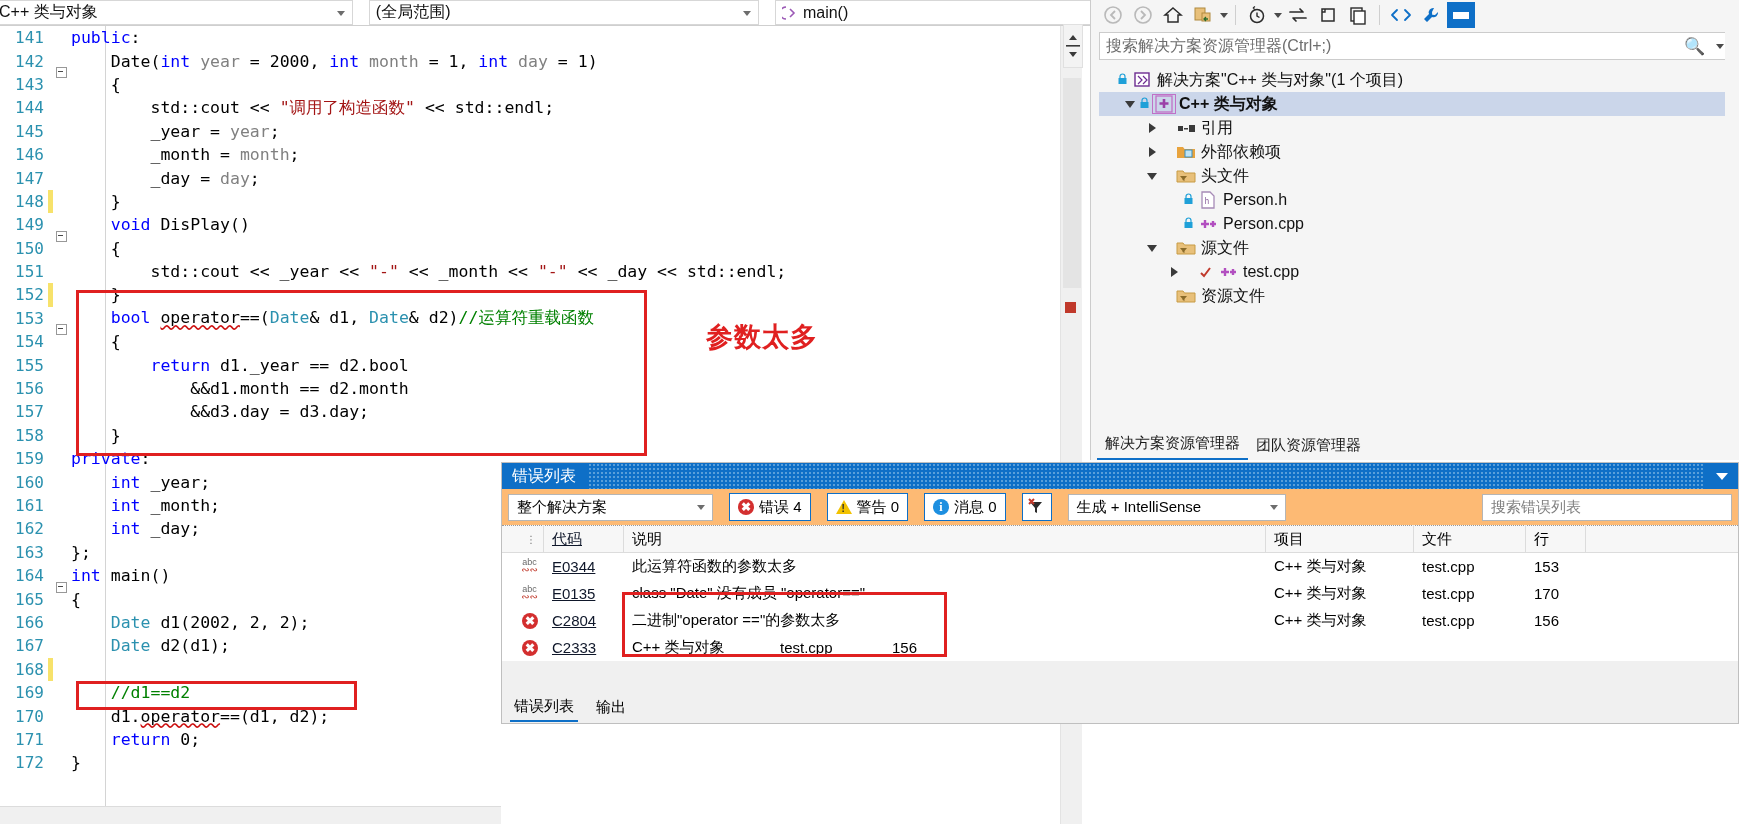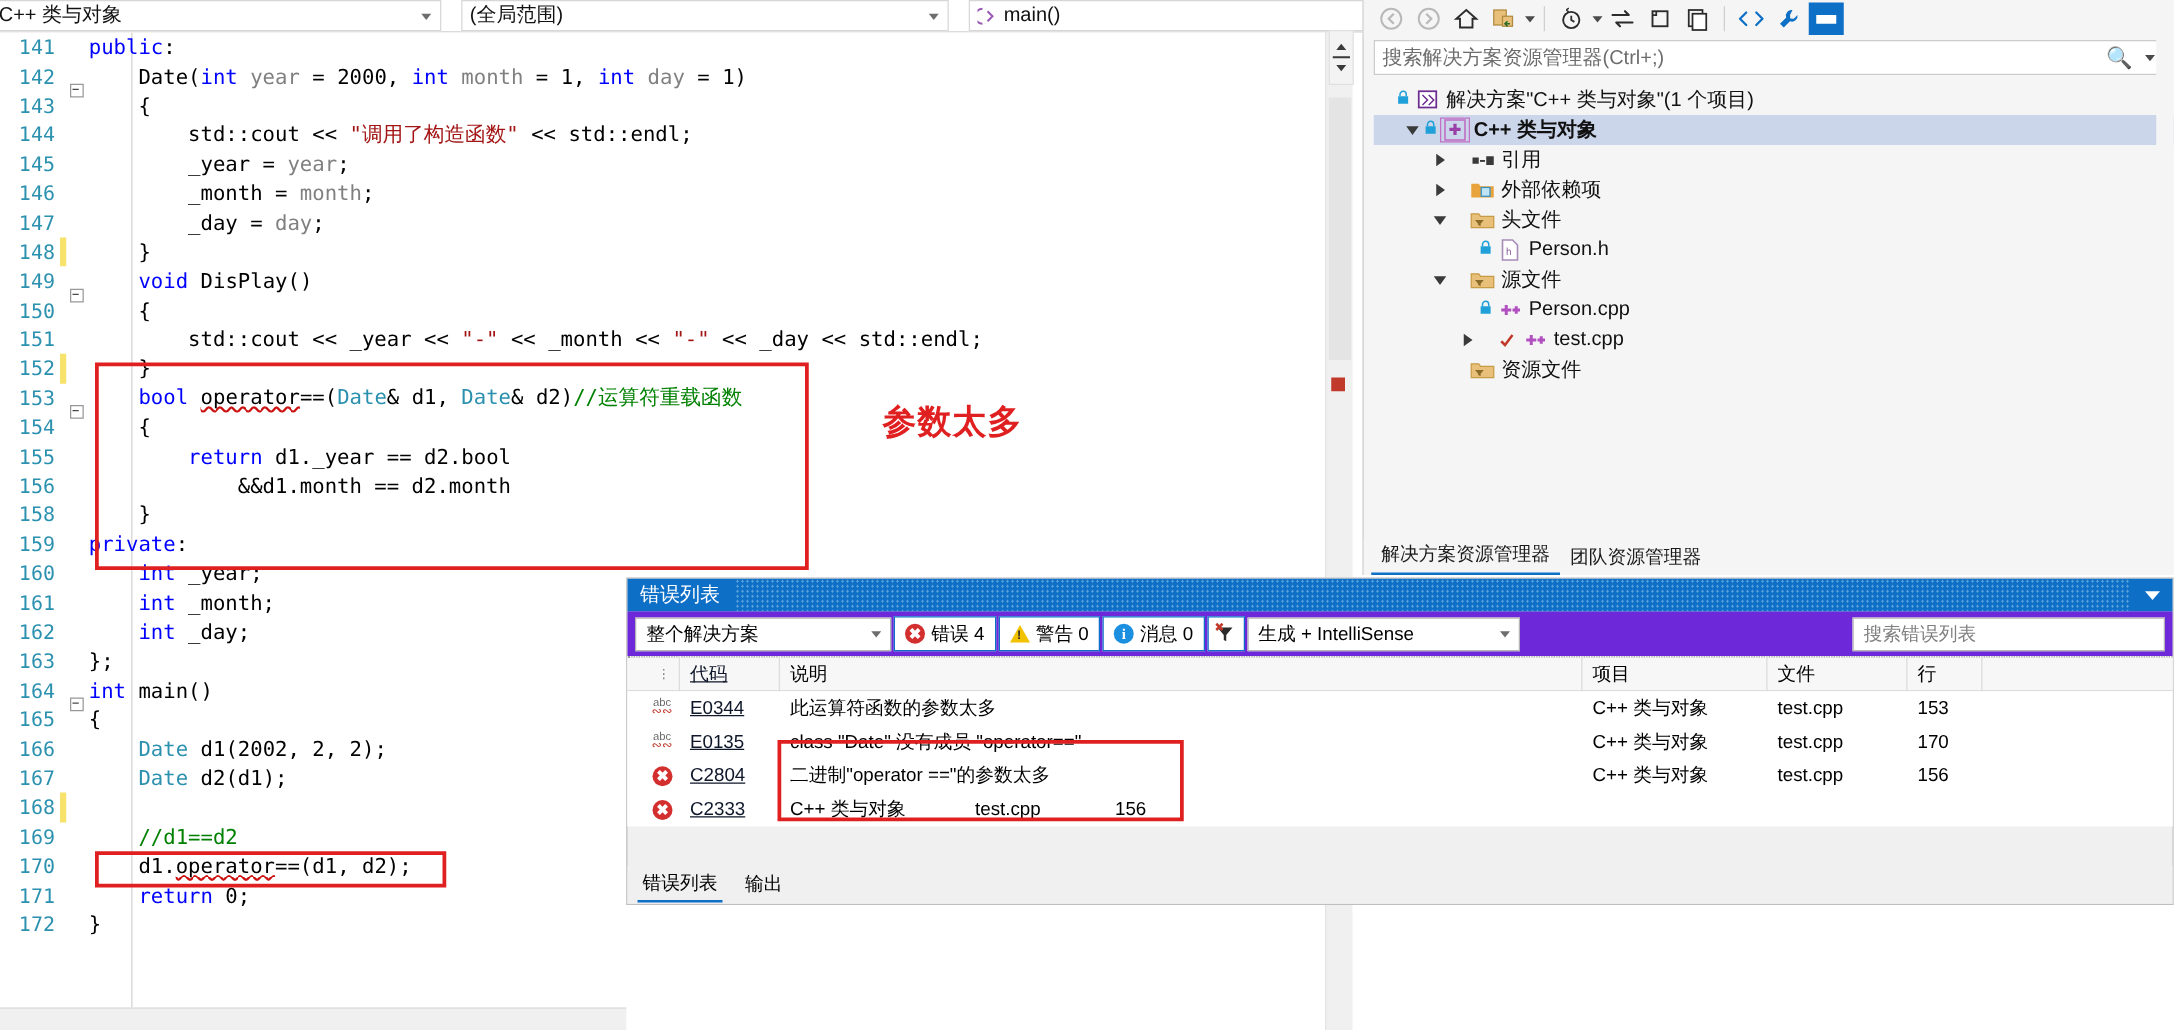--- a/index.html
+++ b/index.html
@@ -252,24 +252,24 @@
   }
   .err-title .title-caret {
     position: absolute; right: 10px; top: 50%; margin-top:-3px;
     width: 0; height:0;
     border-left: 6px solid transparent;
     border-right: 6px solid transparent;
     border-top: 7px solid #ffffff;
   }
   .err-toolbar {
     height: 36px;
-    background: #6d28d9;
+    background: #fdba74;
     display: flex; align-items: center;
     padding: 0 6px;
-    gap: 2px;
+    gap: 16px;
   }
   .combo {
     height: 27px;
     background: #fff;
     border: 1px solid #b5b5b5;
     display: flex; align-items: center;
     padding: 0 22px 0 8px;
     position: relative;
     font-size: 15px;
     white-space: nowrap;
@@ -419,20 +419,21 @@
         <div class="code-row"><div class="lineno">147</div><div class="changebar"></div><div class="glyph"></div><div class="codetext"><span class="plain">        _day = </span><span class="param">day</span><span class="plain">;</span></div></div>
         <div class="code-row"><div class="lineno">148</div><div class="changebar yellow"></div><div class="glyph"></div><div class="codetext"><span class="plain">    }</span></div></div>
         <div class="code-row"><div class="lineno">149</div><div class="changebar"></div><div class="glyph box"></div><div class="codetext"><span class="plain">    </span><span class="kw">void</span><span class="plain"> DisPlay()</span></div></div>
         <div class="code-row"><div class="lineno">150</div><div class="changebar"></div><div class="glyph"></div><div class="codetext"><span class="plain">    {</span></div></div>
         <div class="code-row"><div class="lineno">151</div><div class="changebar"></div><div class="glyph"></div><div class="codetext"><span class="plain">        std::cout &lt;&lt; _year &lt;&lt; </span><span class="str">"-"</span><span class="plain"> &lt;&lt; _month &lt;&lt; </span><span class="str">"-"</span><span class="plain"> &lt;&lt; _day &lt;&lt; std::endl;</span></div></div>
         <div class="code-row"><div class="lineno">152</div><div class="changebar yellow"></div><div class="glyph"></div><div class="codetext"><span class="plain">    }</span></div></div>
         <div class="code-row"><div class="lineno">153</div><div class="changebar"></div><div class="glyph box"></div><div class="codetext"><span class="plain">    </span><span class="kw">bool</span><span class="plain"> </span><span class="plain squig">operator</span><span class="plain">==(</span><span class="type">Date</span><span class="plain">&amp; d1, </span><span class="type">Date</span><span class="plain">&amp; d2)</span><span class="cmt">//运算符重载函数</span></div></div>
         <div class="code-row"><div class="lineno">154</div><div class="changebar"></div><div class="glyph"></div><div class="codetext"><span class="plain">    {</span></div></div>
         <div class="code-row"><div class="lineno">155</div><div class="changebar"></div><div class="glyph"></div><div class="codetext"><span class="plain">        </span><span class="kw">return</span><span class="plain"> d1._year == d2.bool</span></div></div>
         <div class="code-row"><div class="lineno">156</div><div class="changebar"></div><div class="glyph"></div><div class="codetext"><span class="plain">            &amp;&amp;d1.month == d2.month</span></div></div>
+        <div class="code-row"><div class="lineno">157</div><div class="changebar"></div><div class="glyph"></div><div class="codetext"><span class="plain">            &amp;&amp;d3.day = d3.day;</span></div></div>
         <div class="code-row"><div class="lineno">158</div><div class="changebar"></div><div class="glyph"></div><div class="codetext"><span class="plain">    }</span></div></div>
         <div class="code-row"><div class="lineno">159</div><div class="changebar"></div><div class="glyph"></div><div class="codetext"><span class="kw">private</span><span class="plain">:</span></div></div>
         <div class="code-row"><div class="lineno">160</div><div class="changebar"></div><div class="glyph"></div><div class="codetext"><span class="plain">    </span><span class="kw">int</span><span class="plain"> _year;</span></div></div>
         <div class="code-row"><div class="lineno">161</div><div class="changebar"></div><div class="glyph"></div><div class="codetext"><span class="plain">    </span><span class="kw">int</span><span class="plain"> _month;</span></div></div>
         <div class="code-row"><div class="lineno">162</div><div class="changebar"></div><div class="glyph"></div><div class="codetext"><span class="plain">    </span><span class="kw">int</span><span class="plain"> _day;</span></div></div>
         <div class="code-row"><div class="lineno">163</div><div class="changebar"></div><div class="glyph"></div><div class="codetext"><span class="plain">};</span></div></div>
         <div class="code-row"><div class="lineno">164</div><div class="changebar"></div><div class="glyph box"></div><div class="codetext"><span class="kw">int</span><span class="plain"> main()</span></div></div>
         <div class="code-row"><div class="lineno">165</div><div class="changebar"></div><div class="glyph"></div><div class="codetext"><span class="plain">{</span></div></div>
         <div class="code-row"><div class="lineno">166</div><div class="changebar"></div><div class="glyph"></div><div class="codetext"><span class="plain">    </span><span class="type">Date</span><span class="plain"> d1(2002, 2, 2);</span></div></div>
         <div class="code-row"><div class="lineno">167</div><div class="changebar"></div><div class="glyph"></div><div class="codetext"><span class="plain">    </span><span class="type">Date</span><span class="plain"> d2(d1);</span></div></div>
@@ -619,47 +620,47 @@
               <rect x="1.5" y="5" width="8" height="6" fill="#1fa0d8"></rect>
             </svg></span>
           <span class="tico">
             <svg width="18" height="18" viewBox="0 0 18 18">
               <path d="M3 1 h8 l4 4 v12 H3 Z" fill="#fff" stroke="#a78bb7" stroke-width="1.3"></path>
               <text x="5.5" y="13" font-size="8" fill="#8a5f9c" font-family="monospace">h</text>
             </svg>
           </span>
           <span class="tlabel">Person.h</span>
         </div>
-        <div class="tree-row" style="padding-left: 44px;">
-          <div class="tw-exp">
-            <span class="tri-down"></span>
-          </div>
-          <span class="lockico"></span>
-          <span class="tico">
-            <svg width="20" height="18" viewBox="0 0 20 18">
-              <path d="M1 4 h6 l1.5 2 H19 v9 H1 Z" fill="#e8c07a" stroke="#c79b45"></path>
-              <path d="M4 9 h7 l-2.5 3 v2 l-2 -1 v-1 Z" fill="#8a6b2a"></path>
-            </svg>
-          </span>
-          <span class="tlabel">源文件</span>
-        </div>
         <div class="tree-row" style="padding-left: 66px;">
           <div class="tw-exp"></div>
           <span class="lockico"><svg width="11" height="12" viewBox="0 0 11 12">
               <path d="M3 5 V3.5 a2.5 2.5 0 0 1 5 0 V5" fill="none" stroke="#1fa0d8" stroke-width="1.2"></path>
               <rect x="1.5" y="5" width="8" height="6" fill="#1fa0d8"></rect>
             </svg></span>
           <span class="tico">
             <svg width="20" height="18" viewBox="0 0 20 18">
               <path d="M3 9 h8 M7 5 v8" stroke="#b24fc0" stroke-width="2.4"></path>
               <path d="M12 9 h6 M15 6 v6" stroke="#b24fc0" stroke-width="2.4"></path>
             </svg>
           </span>
           <span class="tlabel">Person.cpp</span>
         </div>
+        <div class="tree-row" style="padding-left: 44px;">
+          <div class="tw-exp">
+            <span class="tri-down"></span>
+          </div>
+          <span class="lockico"></span>
+          <span class="tico">
+            <svg width="20" height="18" viewBox="0 0 20 18">
+              <path d="M1 4 h6 l1.5 2 H19 v9 H1 Z" fill="#e8c07a" stroke="#c79b45"></path>
+              <path d="M4 9 h7 l-2.5 3 v2 l-2 -1 v-1 Z" fill="#8a6b2a"></path>
+            </svg>
+          </span>
+          <span class="tlabel">源文件</span>
+        </div>
         <div class="tree-row" style="padding-left: 66px;">
           <div class="tw-exp">
             <span class="tri-right"></span>
           </div>
           <span class="lockico"></span>
           <span class="tico" style="flex: 0 0 16px; width: 16px;">
             <svg width="13" height="13" viewBox="0 0 13 13">
               <path d="M2 7 L5 10 L11 2" stroke="#c0392b" fill="none" stroke-width="2"></path>
             </svg>
           </span>

